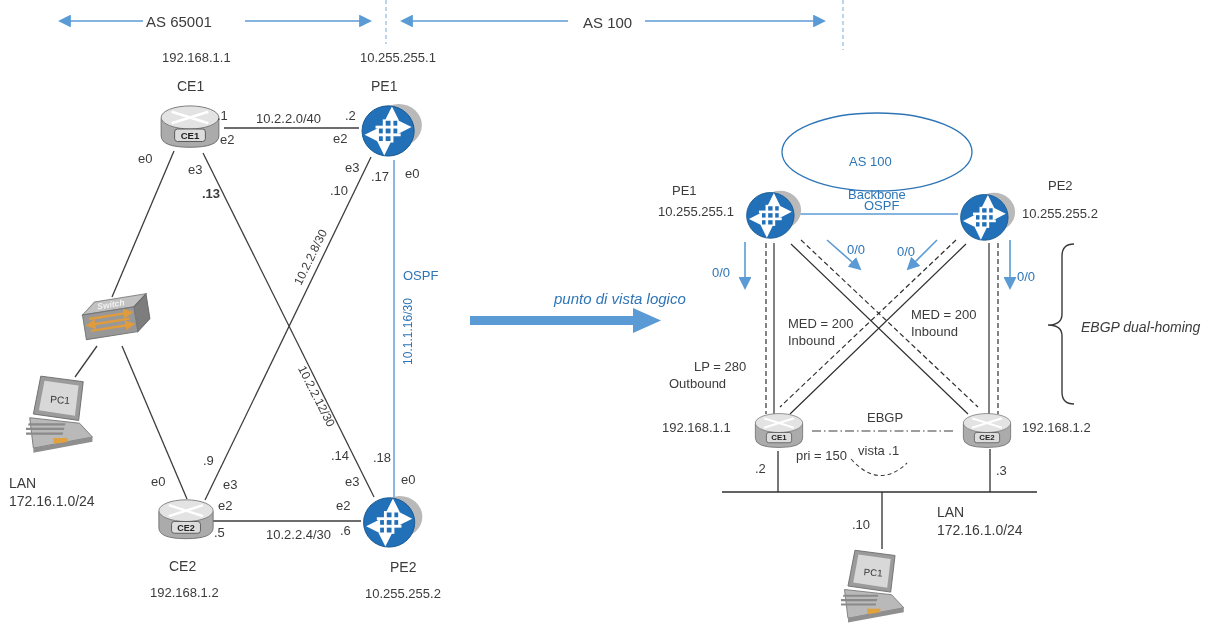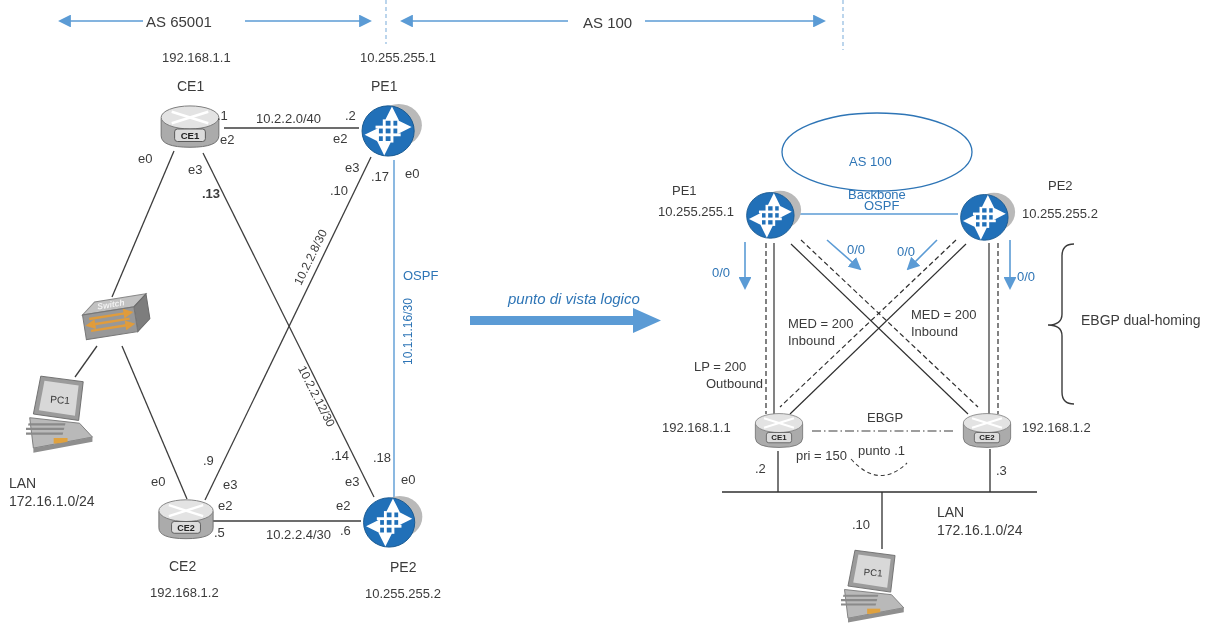--- a/index.html
+++ b/index.html
@@ -3,21 +3,21 @@
 <meta charset="utf-8">
 <style>
   html,body{margin:0;padding:0;background:#fff;}
   #canvas{position:relative;width:1211px;height:624px;background:#fff;overflow:hidden;
           font-family:"Liberation Sans",sans-serif;}
   .lbl{position:absolute;font-size:13px;color:#3b3b3b;white-space:nowrap;line-height:15px;}
   .s12{font-size:12px;}
   .s14{font-size:14px;}
   .s15{font-size:15px;}
   .blue{color:#2E75B6;}
-  .it{font-style:italic;}
+  .it{font-style:italic;margin-left:46px;}
   .ctr{text-align:center;}
   .icon{position:absolute;}
   svg{display:block;}
   #wires{position:absolute;left:0;top:0;}
 </style>
 </head>
 <body>
 
 <div id="canvas">
 
@@ -288,30 +288,30 @@
 
   <div class="lbl blue" style="left:712px;top:265px;">0/0</div>
   <div class="lbl blue" style="left:847px;top:242px;">0/0</div>
   <div class="lbl blue" style="left:897px;top:244px;">0/0</div>
   <div class="lbl blue" style="left:1017px;top:269px;">0/0</div>
 
   <div class="lbl" style="left:788px;top:316px;">MED = 200</div>
   <div class="lbl" style="left:788px;top:333px;">Inbound</div>
   <div class="lbl" style="left:911px;top:307px;">MED = 200</div>
   <div class="lbl" style="left:911px;top:324px;">Inbound</div>
-  <div class="lbl" style="left:694px;top:359px;">LP = 200</div>
-  <div class="lbl" style="left:706px;top:376px;text-align:center;">Outbound</div>
+  <div class="lbl" style="left:694px;top:359px;">LP = 280</div>
+  <div class="lbl" style="left:669px;top:376px;text-align:center;">Outbound</div>
 
   <div class="lbl" style="left:662px;top:420px;">192.168.1.1</div>
   <div class="lbl" style="left:1022px;top:420px;">192.168.1.2</div>
   <div class="lbl" style="left:867px;top:410px;">EBGP</div>
-  <div class="lbl" style="left:858px;top:443px;">punto .1</div>
+  <div class="lbl" style="left:858px;top:443px;">vista .1</div>
   <div class="lbl" style="left:755px;top:461px;">.2</div>
   <div class="lbl" style="left:796px;top:448px;">pri = 150</div>
   <div class="lbl" style="left:996px;top:463px;">.3</div>
 
   <div class="lbl" style="left:852px;top:517px;">.10</div>
   <div class="lbl s14" style="left:937px;top:505px;">LAN</div>
   <div class="lbl s14" style="left:937px;top:523px;">172.16.1.0/24</div>
 
-  <div class="lbl s14" style="left:1081px;top:313px;">EBGP dual-homing</div>
+  <div class="lbl s14" style="left:1081px;top:320px;font-style:italic;">EBGP dual-homing</div>
 
 </div>
 
 </body></html>

